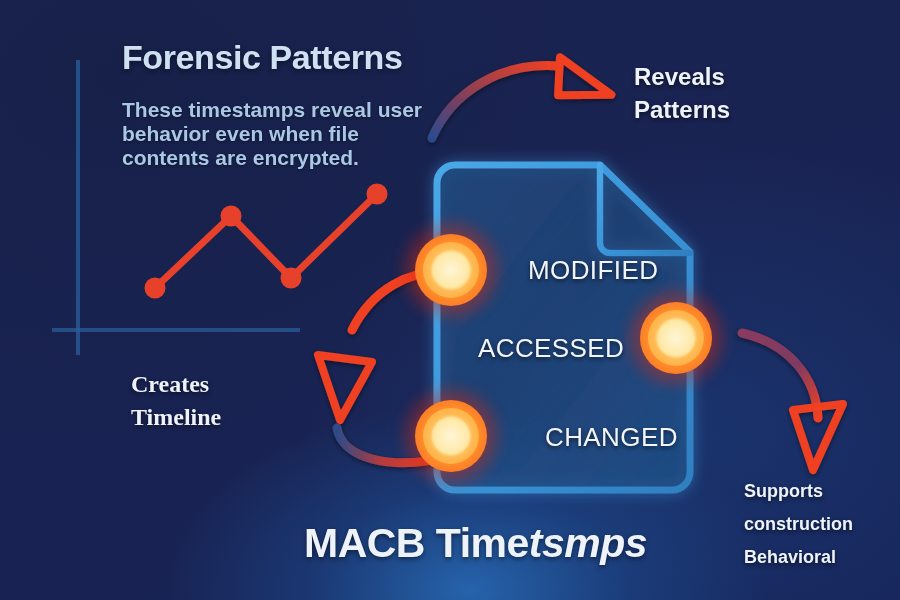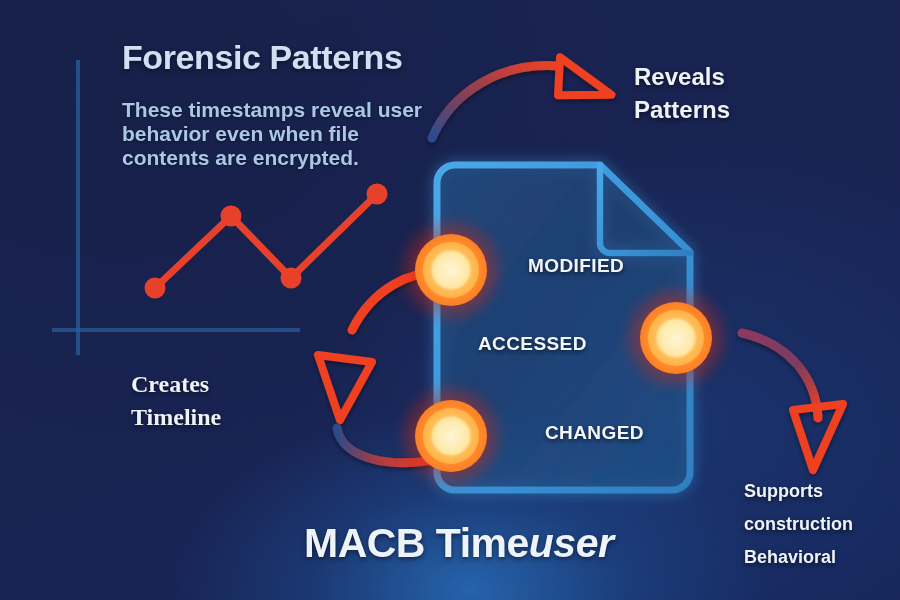--- a/index.html
+++ b/index.html
@@ -55,21 +55,21 @@
     color:#eef3f9;
     text-shadow:0 2px 5px rgba(0,0,0,0.5);
     white-space:nowrap;
     letter-spacing:-0.5px;
   }
   .macb .ital { font-style:italic; }
 
   
   .doc-label {
     position:absolute;
-    font-size:19px; font-weight:bold; letter-spacing:0.4px;
+    font-size:26px; font-weight:normal; letter-spacing:0.4px;
     color:#f2f5fa;
     text-shadow:0 2px 4px rgba(0,0,0,0.6);
     white-space:nowrap;
     text-align:center;
   }
   #label-modified { left:528px; top:255px; }
   #label-accessed { left:478px; top:333px; }
   #label-changed  { left:545px; top:422px; }
 
   
@@ -257,16 +257,16 @@
     <div>Supports</div>
     <div>construction</div>
     <div>Behavioral</div>
   </div>
 
   <div class="doc-label" id="label-modified">MODIFIED</div>
   <div class="doc-label" id="label-accessed">ACCESSED</div>
   <div class="doc-label" id="label-changed">CHANGED</div>
 
   <div class="macb">
-    <span>MACB Time</span><span class="ital">user</span>
+    <span>MACB Time</span><span class="ital">tsmps</span>
   </div>
 
 </div>
 
 </body></html>

